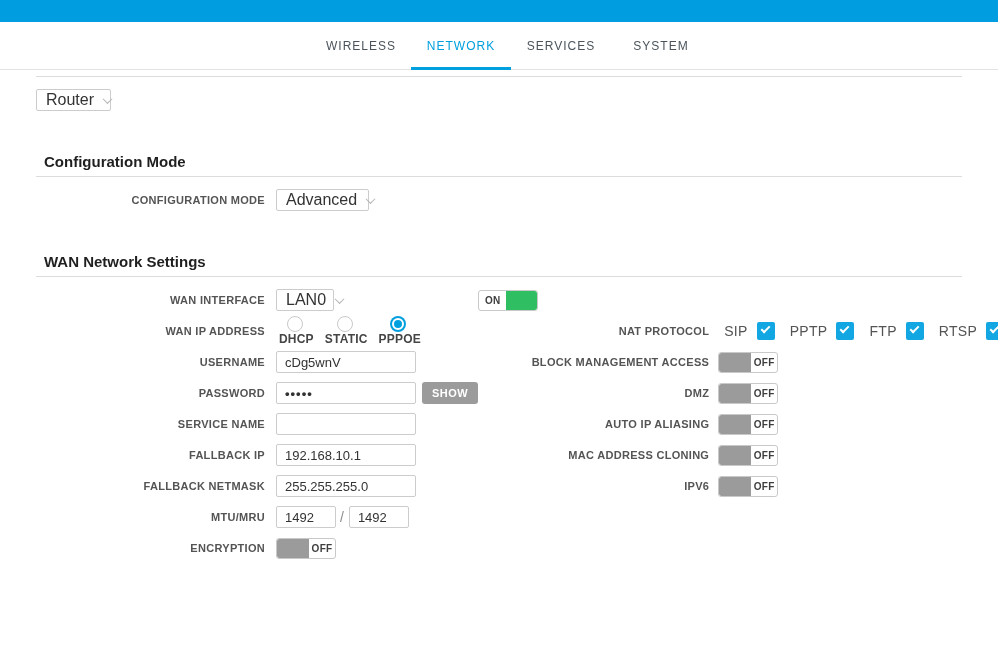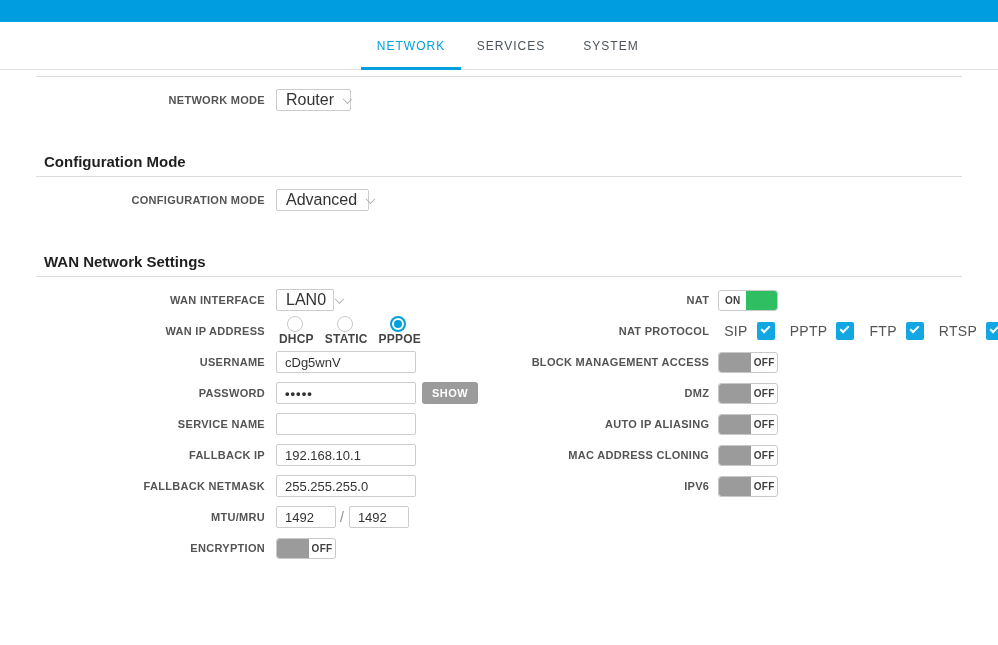--- a/index.html
+++ b/index.html
@@ -82,31 +82,31 @@
   .toggle.on .state { width:27px; flex:none; }
   .toggle.on .knob { flex:1; background:#2fbe62; border-radius:0 2px 2px 0; }
 </style>
 </head>
 <body>
 
 <div class="topbar"></div>
 
 <div class="tabbar">
   <div class="tabs">
+    <div class="tab">WIRELESS</div>
     <div class="tab active">NETWORK</div>
     <div class="tab">SERVICES</div>
     <div class="tab">SYSTEM</div>
   </div>
 </div>
 
 <div class="content">
 
   <div class="divider"></div>
   <div class="form-row">
-    <div class="label-col">NETWORK MODE</div>
     <div class="select w75">
       <span>Router</span>
       <span class="chevron"></span>
     </div>
   </div>
 
   <div class="section-title mt-section">Configuration Mode</div>
   <div class="divider"></div>
   <div class="form-row">
     <div class="label-col">CONFIGURATION MODE</div>
@@ -188,21 +188,20 @@
           <span class="knob"></span>
           <span class="state">OFF</span>
         </div>
       </div>
 
     </div>
 
     <div class="wan-right">
 
       <div class="form-row">
-        <div class="label-col">NAT</div>
         <div class="toggle on">
           <span class="state">ON</span>
           <span class="knob"></span>
         </div>
       </div>
 
       <div class="form-row">
         <div class="label-col">NAT PROTOCOL</div>
         <div class="check-group">
           <div class="check-item">

